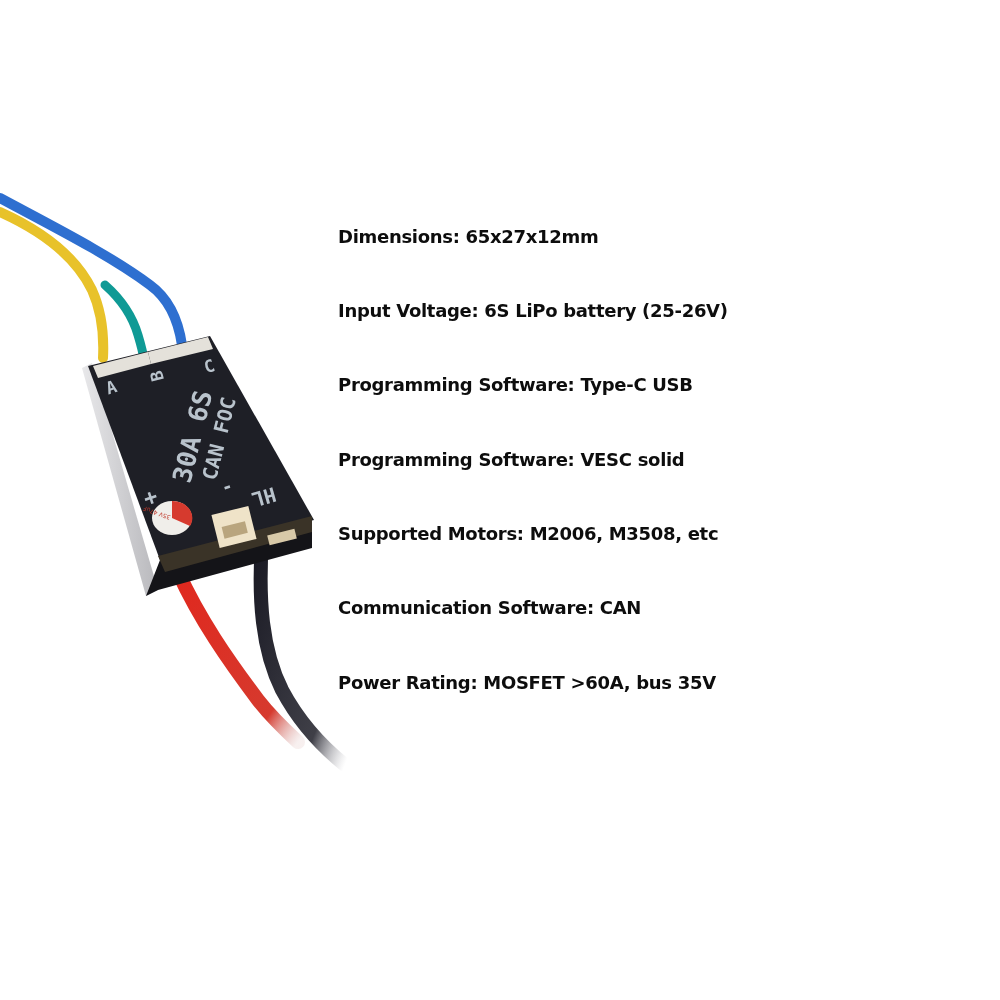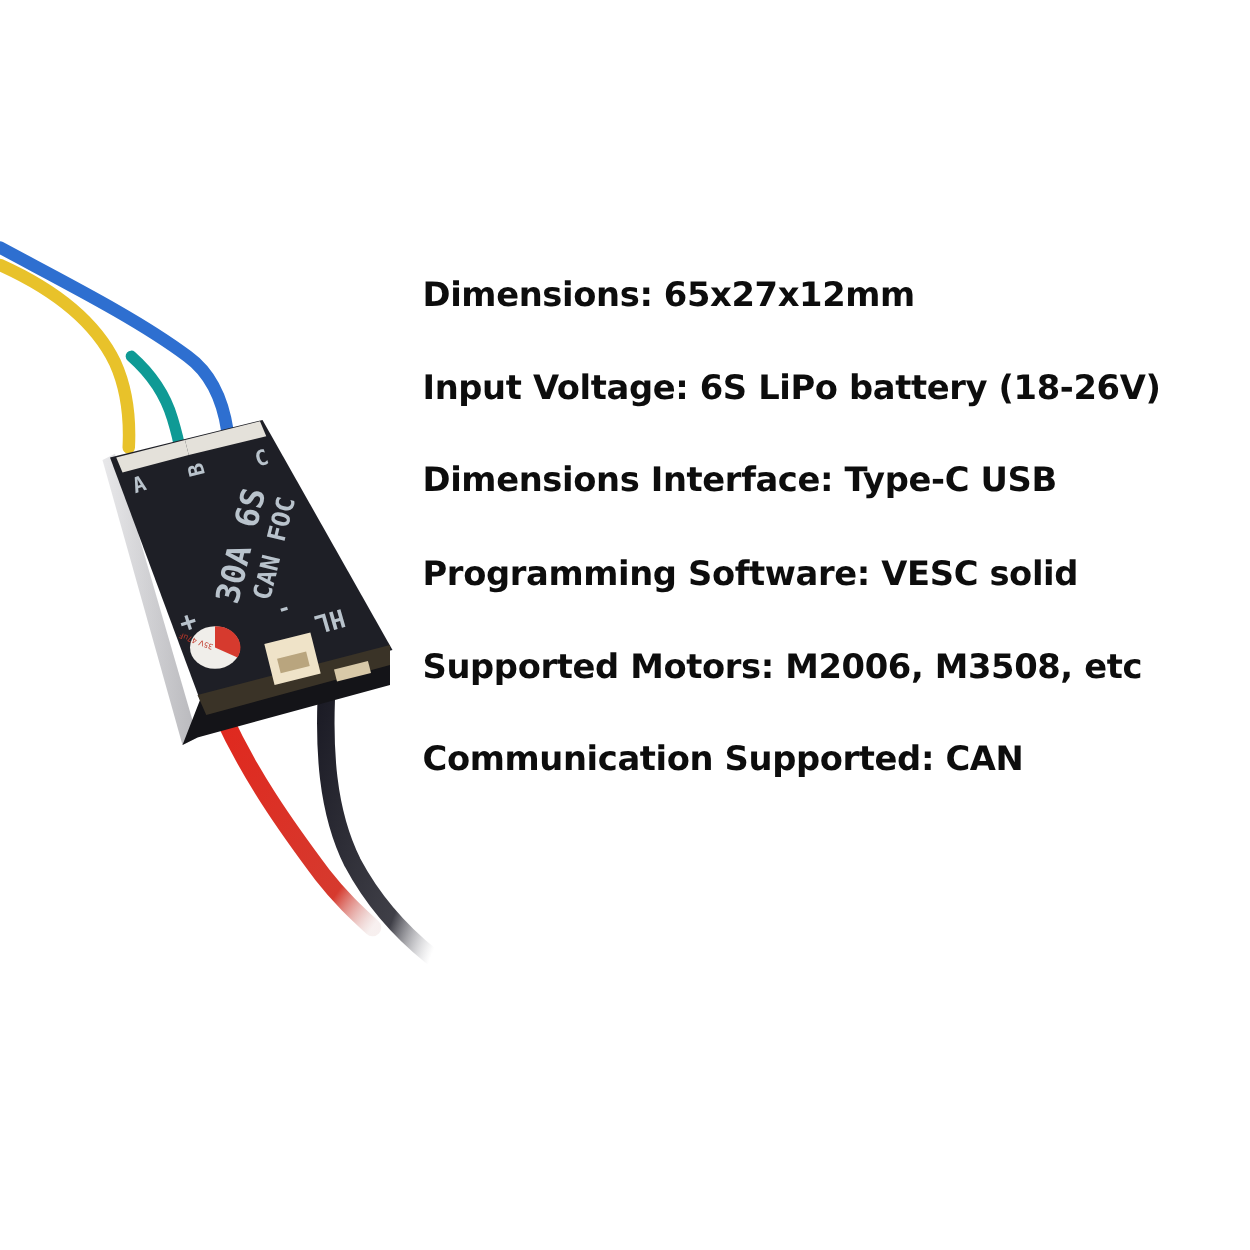--- a/index.html
+++ b/index.html
@@ -2,21 +2,21 @@
 <html><head>
   <meta charset="utf-8">
   <style>
     html, body { margin: 0; padding: 0; background: #ffffff; }
     body { width: 1000px; height: 1000px; position: relative; overflow: hidden; font-family: "DejaVu Sans", sans-serif; }
     .product { position: absolute; left: 0; top: 0; width: 400px; height: 1000px; }
     .specs { position: absolute; left: 338px; top: 0; width: 660px; }
     .spec {
       position: absolute; left: 0; white-space: nowrap;
       font-family: "DejaVu Sans", sans-serif; font-weight: bold;
-      font-size: 27px; color: #0d0d0d; letter-spacing: -0.3px; line-height: 37px;
+      font-size: 18px; color: #0d0d0d; letter-spacing: -0.3px; line-height: 37px;
     }
     .spec .line { display: block; }
   </style>
 </head>
 <body>
 
 <svg class="product" viewBox="0 0 400 1000" width="400" height="1000">
   <defs>
     <linearGradient id="fadeWire" x1="0" y1="0" x2="1" y2="1">
       <stop offset="0" stop-color="#1a1a24" stop-opacity="1"></stop>
@@ -80,29 +80,30 @@
     <text x="222" y="493" font-size="18" transform="rotate(-18 226 488)">-</text>
     <text x="252" y="504" font-size="20" transform="rotate(-196 264 497)">HL</text>
   </g>
 </svg>
 
 <div class="specs">
   <div class="spec" style="top:218px">
     <span class="line">Dimensions: 65x27x12mm</span>
   </div>
   <div class="spec" style="top:292px">
-    <span class="line">Input Voltage: 6S LiPo battery (18-26V)</span>
+    <span class="line">Input Voltage: 6S LiPo battery (25-26V)</span>
   </div>
   <div class="spec" style="top:366px">
-    <span class="line">Dimensions Interface: Type-C USB</span>
+    <span class="line">Programming Software: Type-C USB</span>
   </div>
   <div class="spec" style="top:441px">
     <span class="line">Programming Software: VESC solid</span>
   </div>
   <div class="spec" style="top:515px">
     <span class="line">Supported Motors: M2006, M3508, etc</span>
   </div>
   <div class="spec" style="top:589px">
-    <span class="line">Communication Supported: CAN</span>
+    <span class="line">Communication Software: CAN</span>
   </div>
   <div class="spec" style="top:664px">
+    <span class="line">Power Rating: MOSFET &gt;60A, bus 35V</span>
   </div>
 </div>
 
 </body></html>

